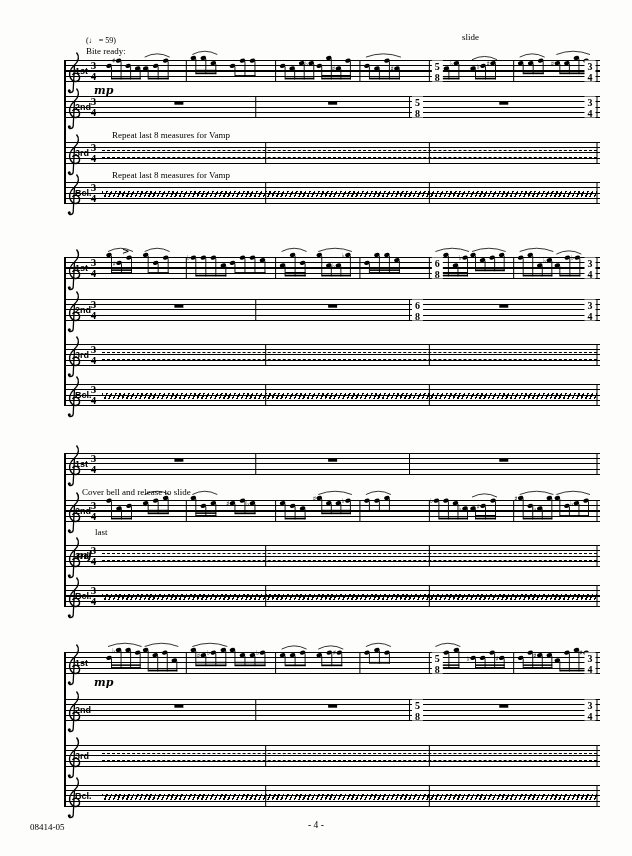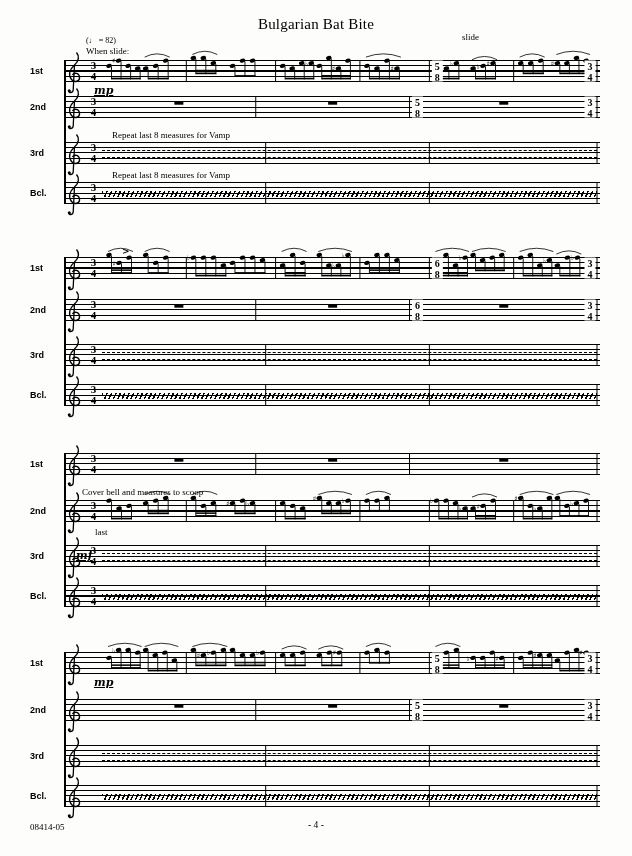--- a/index.html
+++ b/index.html
@@ -1,44 +1,43 @@
 <!DOCTYPE html>
 <html><head>
 <meta charset="utf-8">
 <style>
   html,body{margin:0;padding:0;background:#888;}
   .page{position:relative;width:632px;height:856px;background:#fdfdfb;font-family:"Liberation Serif",serif;color:#000;overflow:hidden;margin:0 auto;}
   .title{position:absolute;top:16px;left:0;width:100%;text-align:center;font-size:15px;letter-spacing:.2px;}
   .staff{position:absolute;height:22px;width:536px;
          background:repeating-linear-gradient(to bottom,#000 0,#000 1px,transparent 1px,transparent 5.25px);}
-  .plabel{position:absolute;font:bold 9px "Liberation Sans",sans-serif;}
+  .plabel{position:absolute;font:bold 9px "Liberation Sans",sans-serif;margin-left:45px;}
   .sysbar{position:absolute;width:1.5px;background:#000;}
   .clef{position:absolute;left:1px;top:-10px;width:18px;height:46px;overflow:visible;}
   .tsig{position:absolute;left:23px;top:0;width:13px;text-align:center;
         font:bold 11px "Liberation Serif",serif;line-height:11px;}
   .tsig span{display:block;}
   .content{position:absolute;left:38px;top:-12px;width:496px;height:46px;overflow:visible;}
   .signum{font:bold 10px "Liberation Serif",serif;text-anchor:middle;}
   .acc{font:7px "DejaVu Sans",sans-serif;}
   .annot{position:absolute;font:9px "Liberation Serif",serif;white-space:nowrap;}
   .tempo{position:absolute;font:8px "Liberation Serif",serif;white-space:nowrap;}
   .accent{position:absolute;font:bold 9px "DejaVu Sans",sans-serif;}
-  .dyn{position:absolute;font:italic bold 11px "DejaVu Serif",serif;text-decoration:underline;}
+  .dyn{position:absolute;font:italic bold 11px "DejaVu Serif",serif;}
   .band-light{position:absolute;left:38px;right:3px;top:8px;height:6px;
               border-top:1.3px dashed #000;border-bottom:1.3px dashed #000;}
   .band-dense{position:absolute;left:38px;right:3px;top:8.5px;height:6px;
               background:repeating-linear-gradient(115deg,#000 0 1.5px,transparent 1.5px 4px);}
   .footer-left{position:absolute;left:30px;top:822px;font:9px "Liberation Serif",serif;}
   .footer-center{position:absolute;left:0;top:820px;width:100%;text-align:center;font:9.5px "Liberation Serif",serif;}
 </style>
 </head>
 <body>
 
 <div class="page" id="score">
-  <div class="title">Bulgarian Bat Bite</div>
   <div class="footer-left">08414-05</div>
   <div class="footer-center">- 4 -</div>
 <div class="sysbar" style="left: 64px; top: 60px; height: 144px;"></div>
     <div class="staff" style="left: 64px; top: 60px;">
       <svg viewBox="0 0 18 46" class="clef">
         <path d="M11.5 2.5 C14.5 6 14 11 9.5 15 C4.5 19.5 3 25 6.5 29.5 C9.5 33 15 31.5 14.5 27 C14 23 9.5 22 7.5 25" fill="none" stroke="#000" stroke-width="1.4"></path>
         <path d="M9.5 15 L8.2 40 C8 43 3.8 43.5 3.5 40.5" fill="none" stroke="#000" stroke-width="1.3"></path>
         <circle cx="4.3" cy="40.8" r="1.5" fill="#000"></circle>
       </svg>
       <div class="tsig">
@@ -157,22 +156,22 @@
         <rect x="329.86" y="12.5" width="11" height="21" fill="#fdfdfb"></rect>
         <text x="335.36" y="21.5" class="signum">5</text>
         <text x="335.36" y="32.5" class="signum">8</text>
         <rect x="482.5" y="12.5" width="11" height="21" fill="#fdfdfb"></rect>
         <text x="488" y="21.5" class="signum">3</text>
         <text x="488" y="32.5" class="signum">4</text>
         <line x1="495" y1="12" x2="495" y2="33.5" stroke="#000" stroke-width="1"></line>
       </svg>
     </div>
     <div class="plabel" style="left: 30px; top: 66px;">1st</div>
-    <div class="tempo" style="left: 86px; top: 36px;">(♩ = 82)</div>
-    <div class="annot" style="left: 86px; top: 46px;">When slide:</div>
+    <div class="tempo" style="left: 86px; top: 36px;">(♩ = 59)</div>
+    <div class="annot" style="left: 86px; top: 46px;">Bite ready:</div>
     <div class="annot" style="left: 462px; top: 32px;">slide</div>
     <div class="dyn" style="left: 94px; top: 84px;">mp</div>
     <div class="staff" style="left: 64px; top: 96px;">
       <svg viewBox="0 0 18 46" class="clef">
         <path d="M11.5 2.5 C14.5 6 14 11 9.5 15 C4.5 19.5 3 25 6.5 29.5 C9.5 33 15 31.5 14.5 27 C14 23 9.5 22 7.5 25" fill="none" stroke="#000" stroke-width="1.4"></path>
         <path d="M9.5 15 L8.2 40 C8 43 3.8 43.5 3.5 40.5" fill="none" stroke="#000" stroke-width="1.3"></path>
         <circle cx="4.3" cy="40.8" r="1.5" fill="#000"></circle>
       </svg>
       <div class="tsig">
         <span>3</span>
@@ -572,21 +571,21 @@
         <line x1="476.94666666666666" y1="16" x2="476.94666666666666" y2="28.8" stroke="#000" stroke-width="0.9"></line>
         <text x="467.94666666666666" y="18" class="acc">♭</text>
         <ellipse cx="484" cy="12.6" rx="2.8" ry="2" transform="rotate(-18 484 12.6)" fill="#000"></ellipse>
         <line x1="486.5" y1="13.4" x2="486.5" y2="28.8" stroke="#000" stroke-width="0.9"></line>
         <rect x="457.84000000000003" y="27.1" width="29.159999999999968" height="1.7" fill="#000"></rect>
         <path d="M454.34000000000003 6.5 Q 471.17 0 488 6.5" fill="none" stroke="#000" stroke-width="0.8"></path>
         <line x1="495" y1="12" x2="495" y2="33.5" stroke="#000" stroke-width="1"></line>
       </svg>
     </div>
     <div class="plabel" style="left: 30px; top: 506px;">2nd</div>
-    <div class="annot" style="left: 82px; top: 487px;">Cover bell and measures to scoop</div>
+    <div class="annot" style="left: 82px; top: 487px;">Cover bell and release to slide</div>
     <div class="dyn" style="left: 76px; top: 549px; text-align: center;">mf</div>
     <div class="annot" style="left: 95px; top: 527px;">last</div>
     <div class="staff" style="left: 64px; top: 545px;">
       <svg viewBox="0 0 18 46" class="clef">
         <path d="M11.5 2.5 C14.5 6 14 11 9.5 15 C4.5 19.5 3 25 6.5 29.5 C9.5 33 15 31.5 14.5 27 C14 23 9.5 22 7.5 25" fill="none" stroke="#000" stroke-width="1.4"></path>
         <path d="M9.5 15 L8.2 40 C8 43 3.8 43.5 3.5 40.5" fill="none" stroke="#000" stroke-width="1.3"></path>
         <circle cx="4.3" cy="40.8" r="1.5" fill="#000"></circle>
       </svg>
       <div class="tsig">
         <span>3</span>

